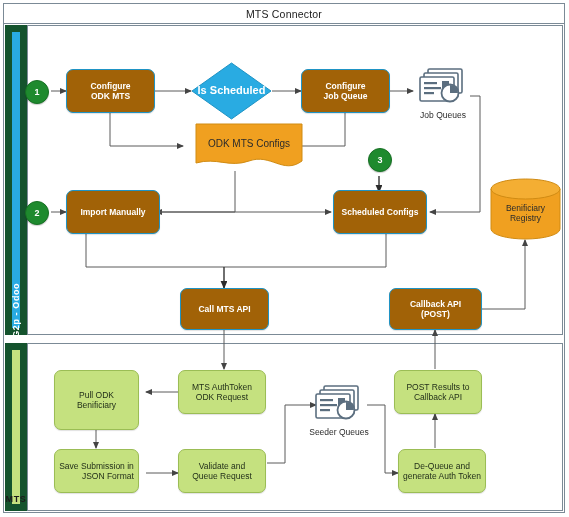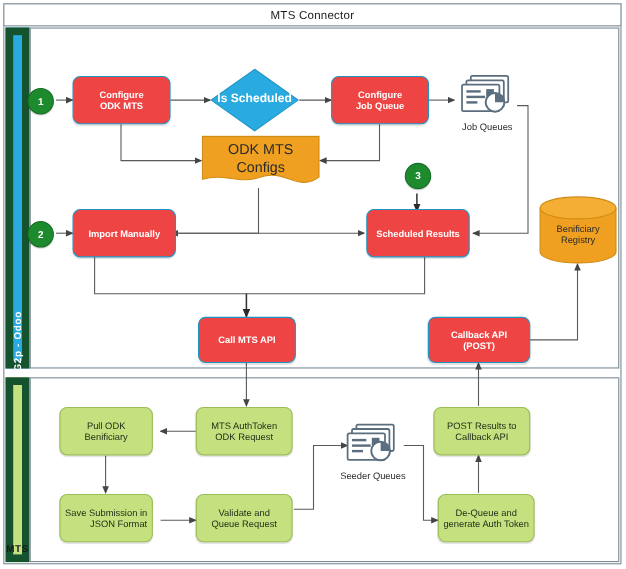--- a/index.html
+++ b/index.html
@@ -17,30 +17,30 @@
   .lane-header.blue{background:#29abe2;}
   .lane-header.green{background:#c5e17f;}
   .lane-header.green span{color:#1b1b1b;}
   .vtext{transform:rotate(-90deg);transform-origin:center center;}
 
   
   .node{position:absolute;box-sizing:border-box;display:flex;align-items:center;justify-content:center;
     text-align:center;line-height:1.2;}
   .node .lbl{display:block;padding:0 3px;}
 
-  .proc-blue{background:#ef4444;border:1px solid #1f93c4;border-radius:7px;color:#ffffff;
+  .proc-blue{background:#a16207;border:1px solid #1f93c4;border-radius:7px;color:#ffffff;
     font-size:8.5px;font-weight:bold;box-shadow:0 1px 1px rgba(0,0,0,.12);}
   .proc-green{background:#c5e17f;border:1px solid #9bbd55;border-radius:7px;color:#23301a;
     font-size:8.5px;box-shadow:0 1px 1px rgba(0,0,0,.12);}
 
   .decision{background:transparent;border:none;color:#ffffff;font-size:11px;font-weight:bold;}
   .decision svg{position:absolute;left:0;top:0;}
   .decision .lbl{position:relative;z-index:2;}
 
-  .docshape{color:#2b2b2b;font-size:13px;}
+  .docshape{color:#2b2b2b;font-size:10px;margin-left:12px;}
   .docshape svg{position:absolute;left:0;top:0;}
   .docshape .lbl{position:relative;z-index:2;}
 
   .cylinder{color:#2b2b2b;font-size:8.5px;}
   .cylinder svg{position:absolute;left:0;top:0;}
   .cylinder .lbl{position:relative;z-index:2;}
 
   .badge{position:absolute;border-radius:50%;background:#1e8a2e;border:1px solid #177024;
     color:#fff;font-size:9px;font-weight:bold;display:flex;align-items:center;justify-content:center;
     box-shadow:0 1px 1px rgba(0,0,0,.2);}
@@ -184,21 +184,21 @@
 
   <div class="node proc-blue" style="left:66px;top:190px;width:94px;height:44px;">
     <span class="lbl">Import Manually</span>
   </div>
 
   <div class="badge" style="left:368px;top:148px;width:22px;height:22px;">
     <span>3</span>
   </div>
 
   <div class="node proc-blue" style="left:333px;top:190px;width:94px;height:44px;">
-    <span class="lbl">Scheduled Results</span>
+    <span class="lbl">Scheduled Configs</span>
   </div>
 
   <div class="node cylinder" style="left:490px;top:178px;width:71px;height:62px;">
     <svg width="71" height="62" viewBox="0 0 71 62">
       <path d="M1,11 L1,51 A34.5,10 0 0 0 70,51 L70,11 Z" fill="#f0a020" stroke="#d08b13" stroke-width="1"></path>
       <ellipse cx="35.5" cy="11" rx="34.5" ry="10" fill="#f4ae33" stroke="#d08b13" stroke-width="1"></ellipse>
     </svg>
     <span class="lbl" style="margin-top:8px;">
       <span>Benificiary</span><br>
       <span>Registry</span>
@@ -216,21 +216,21 @@
     </span>
   </div>
 
   <div class="node proc-green" style="left:178px;top:370px;width:88px;height:44px;">
     <span class="lbl">
       <span>MTS AuthToken</span><br>
       <span>ODK Request</span>
     </span>
   </div>
 
-  <div class="node proc-green" style="left:54px;top:370px;width:85px;height:44px;">
+  <div class="node proc-green" style="left:54px;top:370px;width:85px;height:60px;">
     <span class="lbl">
       <span>Pull ODK</span><br>
       <span>Benificiary</span>
     </span>
   </div>
 
   <div class="node proc-green" style="left:54px;top:449px;width:85px;height:44px;text-align:right;">
     <span class="lbl">
       <span>Save Submission in</span><br>
       <span>JSON Format</span>

